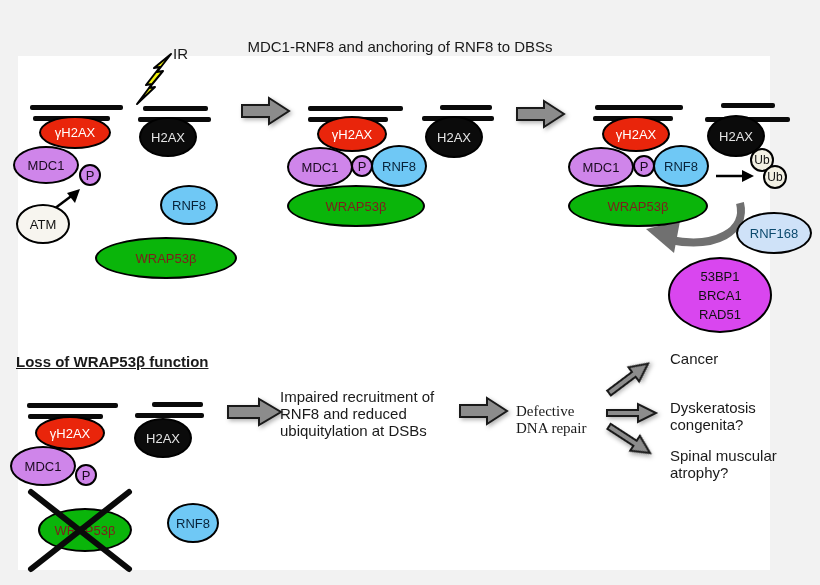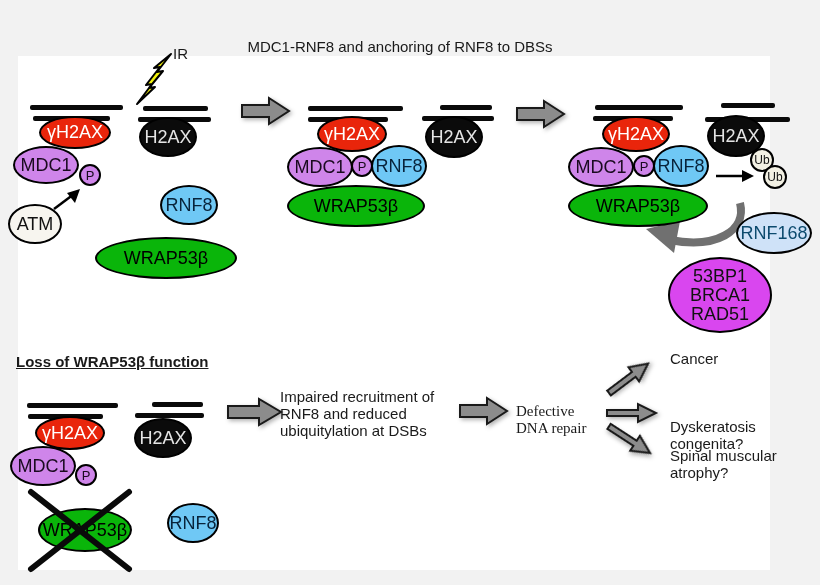--- a/index.html
+++ b/index.html
@@ -1,26 +1,26 @@
 <!DOCTYPE html>
 <html><head>
 <meta charset="utf-8">
 <style>
   html,body{margin:0;padding:0;}
   body{font-family:"Liberation Sans", sans-serif; background:#e9e9e9;}
   #stage{position:relative;width:820px;height:585px;background:#f2f2f2;overflow:hidden;}
   #canvas{position:absolute;left:18px;top:56px;width:752px;height:514px;background:#ffffff;}
   .txt{position:absolute;color:#1a1a1a;font-size:15px;line-height:17px;white-space:nowrap;}
-  .el{position:absolute;border:2px solid #000;border-radius:50%;display:flex;align-items:center;justify-content:center;font-size:18px;color:#111;box-sizing:border-box;z-index:3;}
+  .el{position:absolute;border:2px solid #000;border-radius:50%;display:flex;align-items:center;justify-content:center;font-size:13px;color:#111;box-sizing:border-box;z-index:3;}
   .c-red{background:#e9250b;color:#fff;}
   .c-black{background:#0b0b0b;color:#e5e5e5;}
   .c-purple{background:#cf85ea;color:#1a0a1f;}
   .c-cream{background:#f7f5ef;color:#111;}
   .c-blue{background:#6fc8f5;color:#08233a;}
-  .c-green{background:#0ab50a;color:#000000;}
+  .c-green{background:#0ab50a;color:#7f1d1d;}
   .c-ub{background:#f2f0e3;color:#111;font-size:12px;}
   .c-lblue{background:#cfe2f8;color:#0c4a6e;}
   .c-lgreen{background:#d946ef;color:#111;}
   .bar{position:absolute;height:5px;background:#0a0a0a;border-radius:2px;z-index:2;}
   .p-badge{z-index:5;font-size:13px;}
   .front{z-index:4;}
   .shadowed{filter:drop-shadow(2px 2px 2px rgba(0,0,0,0.30));}
   svg{position:absolute;overflow:visible;}
   .center{text-align:center;}
 </style>
@@ -39,21 +39,21 @@
 
   <div class="bar" style="left:30px;top:105px;width:93px;"></div>
   <div class="bar" style="left:33px;top:116px;width:77px;"></div>
   <div class="bar" style="left:143px;top:106px;width:65px;"></div>
   <div class="bar" style="left:138px;top:117px;width:73px;"></div>
 
   <div class="el c-red" style="left:39px;top:116px;width:72px;height:33px;">γH2AX</div>
   <div class="el c-black" style="left:139px;top:117px;width:58px;height:40px;">H2AX</div>
   <div class="el c-purple" style="left:13px;top:146px;width:66px;height:38px;">MDC1</div>
   <div class="el c-purple p-badge" style="left:79px;top:164px;width:22px;height:22px;">P</div>
-  <div class="el c-cream" style="left:8px;top:204px;width:54px;height:40px;">ATM</div>
+  <div class="el c-cream" style="left:16px;top:204px;width:54px;height:40px;">ATM</div>
   <div class="el c-blue" style="left:160px;top:185px;width:58px;height:40px;">RNF8</div>
   <div class="el c-green" style="left:95px;top:237px;width:142px;height:42px;">WRAP53β</div>
 
   <svg style="left:50px;top:185px;" width="36" height="28">
     <line x1="4" y1="24" x2="24" y2="9" stroke="#000" stroke-width="2.5"></line>
     <polygon points="30,4 17,8 25,18" fill="#000"></polygon>
   </svg>
 
   <svg class="shadowed" style="left:241px;top:96px;" width="50" height="30">
     <polygon points="1,9 28,9 28,2 48,15 28,28 28,21 1,21" fill="#8c8c8c" stroke="#1a1a1a" stroke-width="2"></polygon>
@@ -150,21 +150,21 @@
     <polygon points="1,7 32,7 32,1 50,10 32,19 32,13 1,13" fill="#8c8c8c" stroke="#1a1a1a" stroke-width="2"></polygon>
   </svg>
   <svg class="shadowed" style="left:606px;top:403px;" width="52" height="20">
     <polygon points="1,7 32,7 32,1 50,10 32,19 32,13 1,13" fill="#8c8c8c" stroke="#1a1a1a" stroke-width="2"></polygon>
   </svg>
   <svg class="shadowed" style="left:604px;top:430px;transform:rotate(33deg);" width="52" height="20">
     <polygon points="1,7 32,7 32,1 50,10 32,19 32,13 1,13" fill="#8c8c8c" stroke="#1a1a1a" stroke-width="2"></polygon>
   </svg>
 
   <div class="txt" style="left:670px;top:350px;text-align:center;">Cancer</div>
-  <div class="txt" style="left:670px;top:399px;margin-top:19px;">
+  <div class="txt" style="left:670px;top:399px;">
     <div>Dyskeratosis</div>
     <div>congenita?</div>
   </div>
   <div class="txt" style="left:670px;top:447px;">
     <div>Spinal muscular</div>
     <div>atrophy?</div>
   </div>
 </div>
 
 </body></html>

